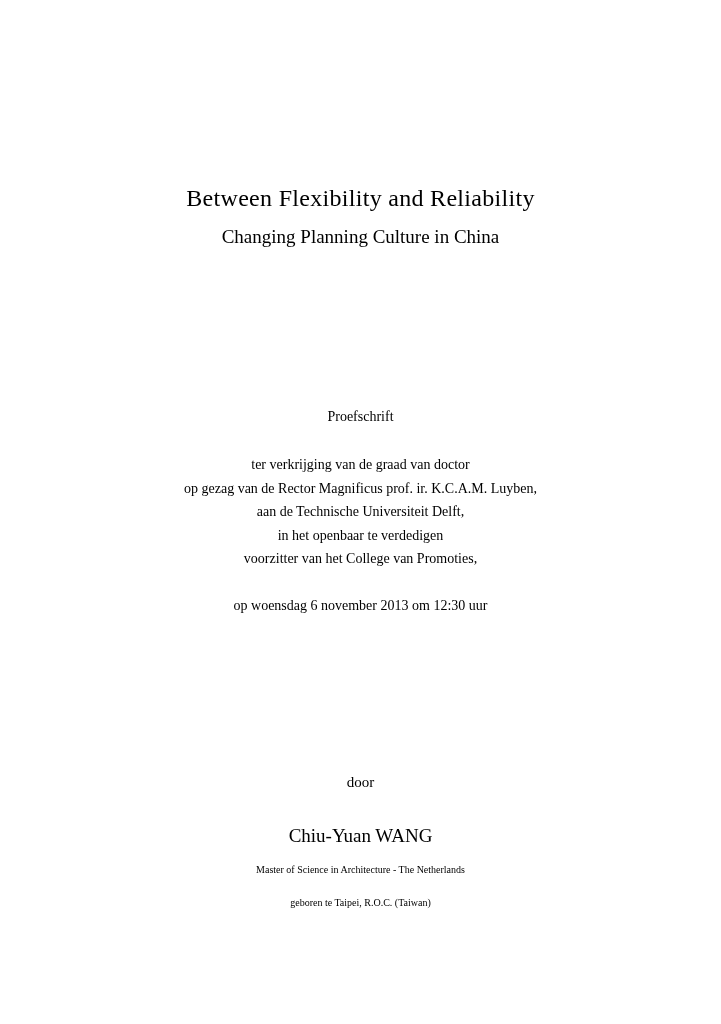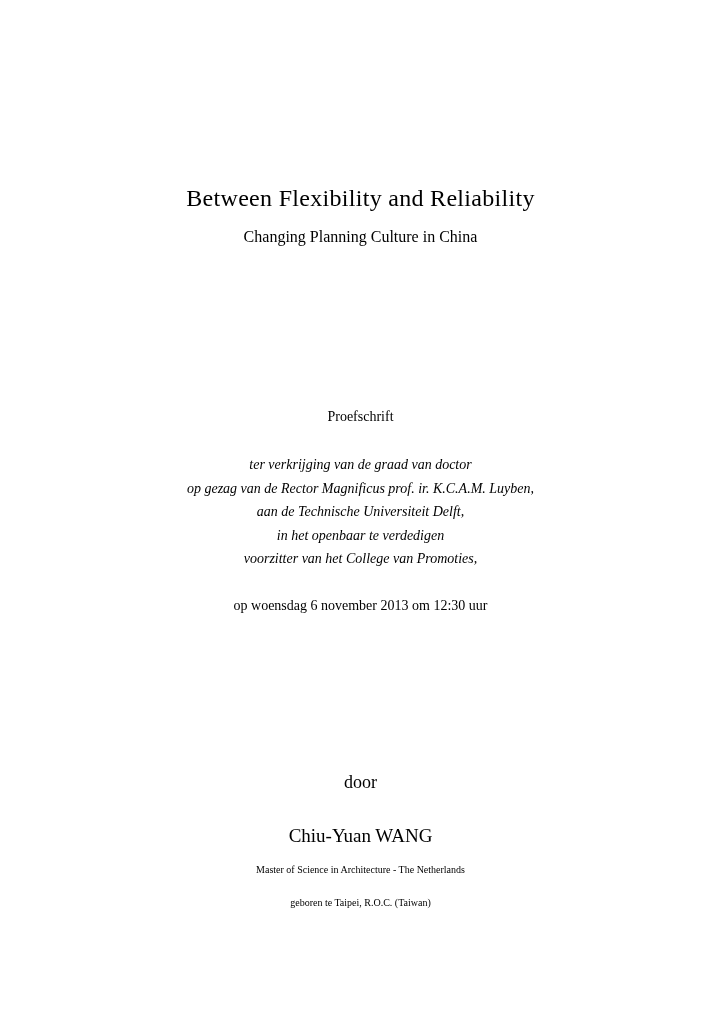--- a/index.html
+++ b/index.html
@@ -22,49 +22,48 @@
     margin: 0;
     padding-top: 182px;
     font-size: 24px;
     line-height: 32px;
     font-weight: 400;
     letter-spacing: 0.3px;
   }
   .subtitle {
     margin: 16px;
     margin-top: 11px;
-    font-size: 16px;
+    font-size: 19px;
     line-height: 24px;
     font-weight: 400;
   }
   .section-label {
     margin: 12px;
     margin-top: 156px;
     font-size: 14px;
     line-height: 24px;
   }
   .degree-block {
     margin-top: 24px;
     font-size: 14px;
     line-height: 23.6px;
-    font-style: italic;
   }
   .degree-line {
     margin: 0;
   }
   .defense-date {
     margin: 10px;
     margin-top: 23px;
     font-size: 14px;
     line-height: 24px;
   }
   .by-label {
     margin: 0;
     margin-top: 152px;
-    font-size: 18px;
+    font-size: 15px;
     line-height: 24px;
   }
   .author-name {
     margin: 0;
     margin-top: 29px;
     font-size: 19px;
     line-height: 26px;
   }
   .author-degree,
   .author-birth {

